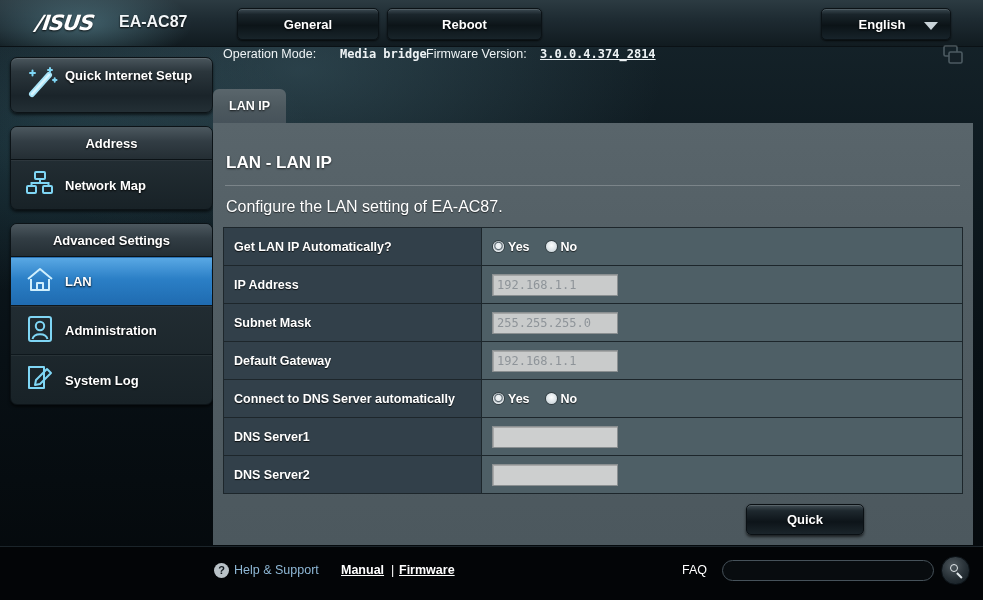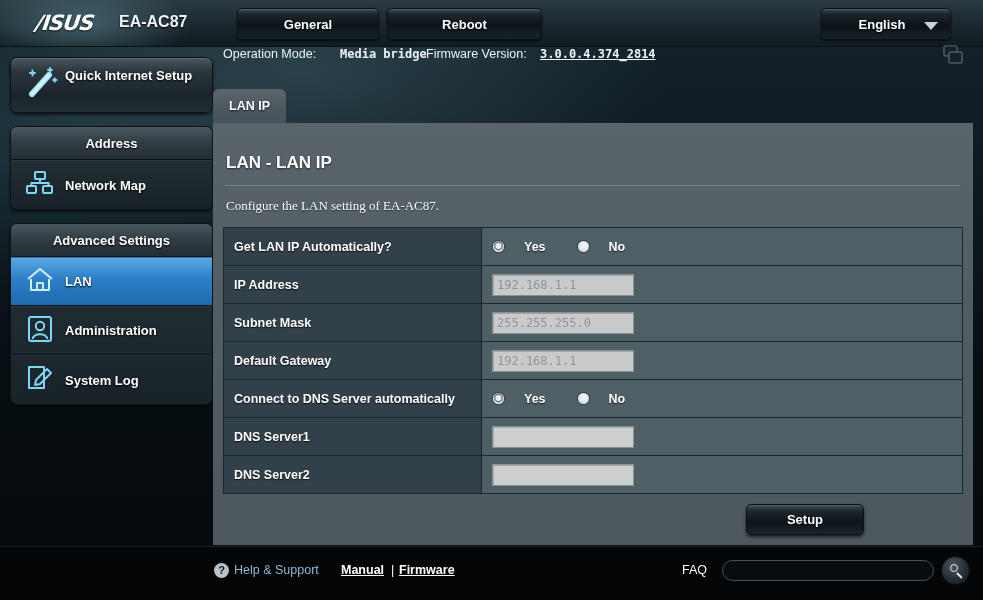--- a/index.html
+++ b/index.html
@@ -164,56 +164,55 @@
     position: absolute; left: 13px; top: 30px;
     color: #ffffff; font-size: 17px; font-weight: bold;
     text-shadow: 0 1px 2px rgba(0,0,0,0.65);
   }
   .title-rule {
     position: absolute; left: 12px; top: 62px; width: 735px; height: 1px;
     background: rgba(255,255,255,0.22);
   }
   .page-desc {
     position: absolute; left: 13px; top: 75px;
-    color: #ffffff; font-size: 13px;
+    color: #ffffff; font-size: 16px;
     text-shadow: 0 1px 1px rgba(0,0,0,0.55);
-    font-family: Liberation Serif, serif;
   }
 
   
   .form-table {
     position: absolute; left: 10px; top: 104px; width: 740px;
     border-collapse: collapse;
     border: 1px solid #1d262b;
   }
   .form-table tr { height: 38px; }
   .form-table td { border: 1px solid #1d262b; padding: 0 10px; vertical-align: middle; }
   .lbl-cell {
     width: 258px; background: #32404a;
     color: #ffffff; font-size: 12.5px; font-weight: bold;
     text-shadow: 0 1px 1px rgba(0,0,0,0.8);
   }
   .val-cell { background: #4e5f66; }
-  .radio-group { display: flex; align-items: center; gap: 20px; padding-left: 1px; }
+  .radio-group { display: flex; align-items: center; gap: 4px; padding-left: 1px; }
   .rad {
     width: 11px; height: 11px; border-radius: 50%;
     background: radial-gradient(circle at 50% 45%, #f2f5f7 0%, #e7ecef 32%, #59666e 44%, #e9eef1 62%, #cfd8dc 100%);
     box-shadow: 0 0 0 1px rgba(0,0,0,0.35);
     cursor: pointer; flex: none;
   }
   .rad.off {
     background: radial-gradient(circle at 50% 40%, #fbfdfd 0%, #dde4e8 55%, #b9c4c9 100%);
   }
   .rad-text {
     color: #ffffff; font-size: 12.5px; font-weight: bold;
     text-shadow: 0 1px 1px rgba(0,0,0,0.7);
     margin-right: 12px; cursor: pointer;
   }
   .txtbox {
-    width: 142px; height: 22px;
+    width: 126px; height: 22px;
     background: #c9cbcb;
     border: 1px solid #8a8f91;
     box-shadow: inset 1px 1px 0 rgba(0,0,0,0.18);
     color: #8e9499; font-size: 12px;
     font-family: "DejaVu Sans Mono", monospace;
     padding: 0 4px; line-height: 20px;
     cursor: text; white-space: nowrap; overflow: hidden;
   }
   .txtbox.blank { color: #c9cbcb; background: #cdcfcf; }
 
@@ -441,21 +440,21 @@
           <tr>
             <td class="lbl-cell">DNS Server2</td>
             <td class="val-cell">
               <div class="txtbox blank" title=""></div>
             </td>
           </tr>
         </tbody>
     </table>
 
     <div class="apply-wrap">
-      <div id="apply-button">Setup</div>
+      <div id="apply-button">Quick</div>
     </div>
   </div>
 
   <div class="footer">
     <span id="help-icon">?</span>
     <span class="fitem" id="help-support">Help &amp; Support</span>
     <span class="fitem" id="manual-link">Manual</span>
     <span class="fitem" id="sep-pipe">|</span>
     <span class="fitem" id="utility-link">Firmware</span>
     <span class="fitem" id="faq-label">FAQ</span>

